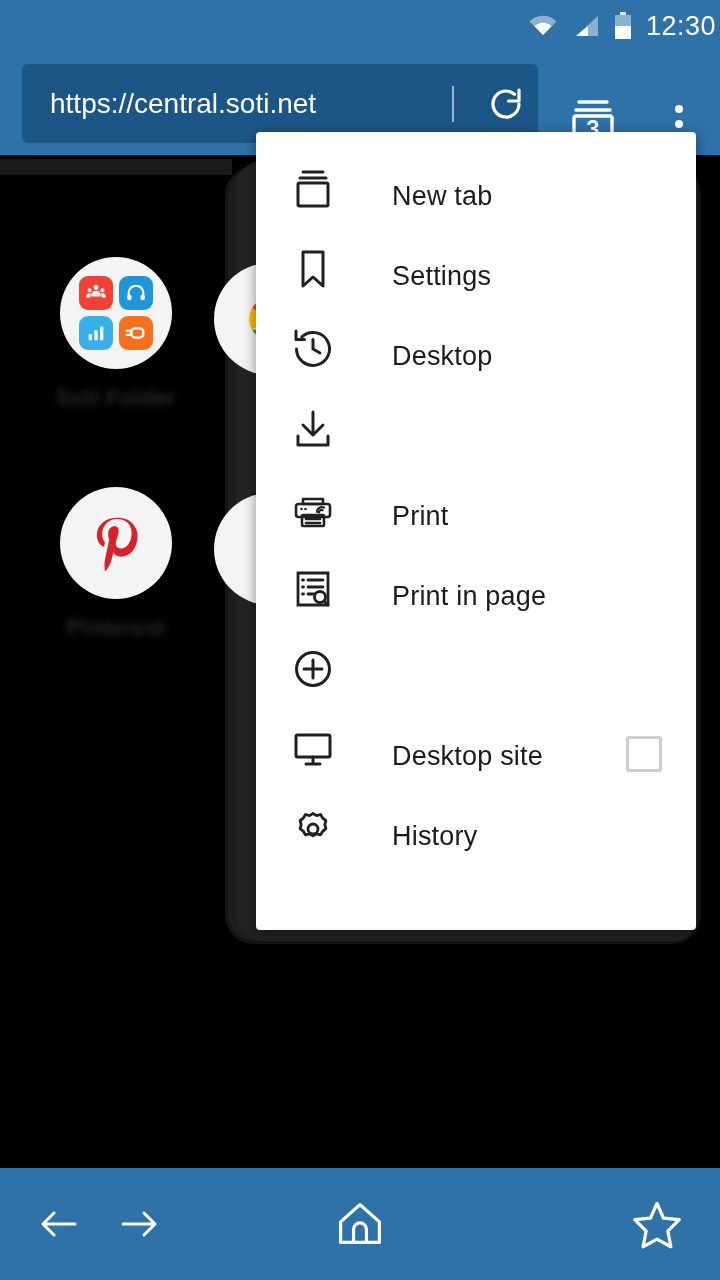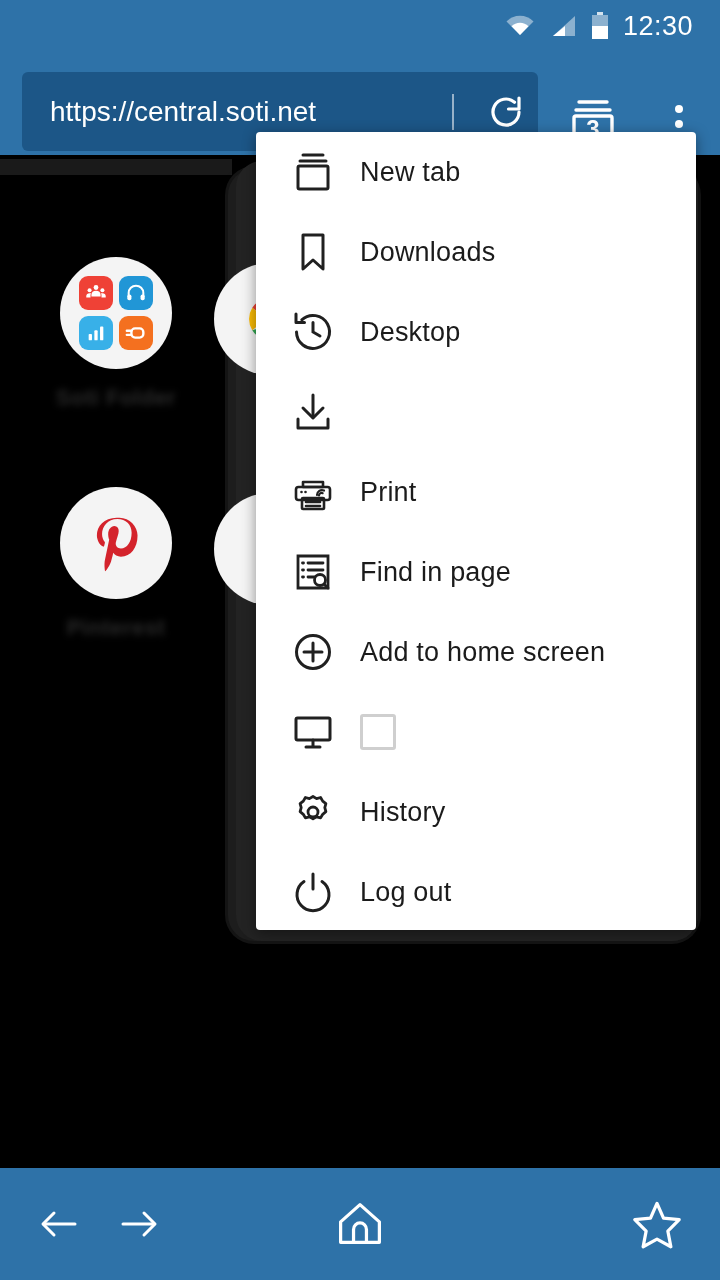--- a/index.html
+++ b/index.html
@@ -9,41 +9,41 @@
     font-family:"Liberation Sans", sans-serif;
     overflow:hidden;
   }
   .screen { position:relative; width:720px; height:1280px; background:#000; }
 
   
   .statusbar {
     position:absolute; left:0; top:0; width:720px; height:52px;
     background:#2E72A8;
     display:flex; align-items:center; justify-content:flex-end;
-    padding-right:27px; gap:14px;
+    padding-right:4px; gap:14px;
   }
   .status-clock {
     color:#fff; font-size:27px; letter-spacing:0.5px;
     font-family:"Liberation Sans", sans-serif;
   }
   .icon-wifi { width:30px; height:24px; display:block; }
   .icon-signal { width:28px; height:24px; display:block; }
   .icon-battery { width:18px; height:28px; display:block; }
 
   
   .toolbar {
     position:absolute; left:0; top:52px; width:720px; height:103px;
     background:#2E72A8;
   }
   .urlbar {
     position:absolute; left:22px; top:12px; width:516px; height:79px;
     background:#1C5party; background:#1B5party;
     background:#1C5687;
     border-radius:6px;
-    display:flex; align-items:center;margin-top:8px;
+    display:flex; align-items:center;
   }
   .url-text {
     color:#ffffff; font-size:28px; padding-left:28px; flex:1;
     white-space:nowrap; overflow:hidden;
   }
   .url-divider {
     width:2px; height:36px; background:rgba(255,255,255,0.55);
     margin-right:20px;
   }
   .reload-btn {
@@ -111,21 +111,21 @@
   .app-partial .app-circle { filter:none; }
 
   
   .menu {
     position:absolute; left:256px; top:132px; width:440px; height:798px;
     background:#fff; border-radius:4px;
     box-shadow:0 3px 14px rgba(0,0,0,0.42);
     overflow:hidden; z-index:50;
   }
   .menu-item {
-    height:80px; display:flex; align-items:center; padding:0 22px 0 34px;
+    height:80px; display:flex; align-items:flex-end; padding:0 22px 0 34px;gap:32px;
   }
   .menu-icon {
     width:46px; height:46px; flex:0 0 46px;
     display:flex; align-items:center; justify-content:center; margin-right:24px;
   }
   .menu-label {
     font-size:27px; color:#1b1b1b; flex:1; letter-spacing:0.2px;
   }
   .menu-checkbox {
     width:36px; height:36px; border:3px solid #cfcfcf; border-radius:3px;
@@ -291,21 +291,21 @@
       </span>
       <span class="menu-label">New tab</span>
     </div>
 
     <div class="menu-item">
       <span class="menu-icon">
         <svg viewBox="0 0 46 46" width="46" height="46" fill="none" stroke="#202020" stroke-width="3" stroke-linejoin="round">
           <path d="M13 6 h20 v34 l-10 -9 l-10 9 z"></path>
         </svg>
       </span>
-      <span class="menu-label">Downloads</span>
+      <span class="menu-label">Settings</span>
     </div>
 
     <div class="menu-item">
       <span class="menu-icon">
         <svg viewBox="0 0 46 46" width="46" height="46" fill="none" stroke="#202020" stroke-width="3" stroke-linecap="round">
           <path d="M6.5 23 A16.5 16.5 0 1 0 11.8 10.8"></path>
           <path d="M6 5 L6 13.5 L14.5 13.5" stroke-linejoin="round"></path>
           <path d="M23 13.5 L23 23 L30 27"></path>
         </svg>
       </span>
@@ -346,64 +346,55 @@
           <line x1="12.5" y1="14" x2="13.5" y2="14"></line>
           <line x1="18" y1="14" x2="33" y2="14"></line>
           <line x1="12.5" y1="21" x2="13.5" y2="21"></line>
           <line x1="18" y1="21" x2="33" y2="21"></line>
           <line x1="12.5" y1="28" x2="13.5" y2="28"></line>
           <line x1="18" y1="28" x2="26" y2="28"></line>
           <circle cx="30" cy="31" r="5.5" fill="#ffffff"></circle>
           <line x1="34.2" y1="35.2" x2="38" y2="39"></line>
         </svg>
       </span>
-      <span class="menu-label">Find in page</span>
+      <span class="menu-label">Print in page</span>
     </div>
 
     <div class="menu-item">
       <span class="menu-icon">
         <svg viewBox="0 0 46 46" width="46" height="46" fill="none" stroke="#202020" stroke-width="3" stroke-linecap="round">
           <circle cx="23" cy="23" r="16.5"></circle>
           <line x1="23" y1="14" x2="23" y2="32"></line>
           <line x1="14" y1="23" x2="32" y2="23"></line>
         </svg>
       </span>
-      <span class="menu-label">Add to home screen</span>
     </div>
 
     <div class="menu-item">
       <span class="menu-icon">
         <svg viewBox="0 0 46 46" width="46" height="46" fill="none" stroke="#202020" stroke-width="3" stroke-linecap="round" stroke-linejoin="round">
           <rect x="6" y="9" width="34" height="22" rx="1.5"></rect>
           <line x1="23" y1="31" x2="23" y2="37"></line>
           <line x1="16" y1="38" x2="30" y2="38"></line>
         </svg>
       </span>
+      <span class="menu-label">Desktop site</span>
       <span class="menu-checkbox"></span>
     </div>
 
     <div class="menu-item">
       <span class="menu-icon">
         <svg viewBox="0 0 46 46" width="46" height="46" fill="none" stroke="#202020" stroke-width="2.8" stroke-linejoin="round">
           <path d="M23 7.5 l3.6 2.1 4-1.1 2.1 3.6 3.2 2.6 -1.1 4 1.1 4 -3.2 2.6 -2.1 3.6 -4 -1.1 -3.6 2.1 -3.6 -2.1 -4 1.1 -2.1 -3.6 -3.2 -2.6 1.1 -4 -1.1 -4 3.2 -2.6 2.1 -3.6 4 1.1 z"></path>
           <circle cx="23" cy="23" r="5"></circle>
         </svg>
       </span>
       <span class="menu-label">History</span>
     </div>
 
-    <div class="menu-item">
-      <span class="menu-icon">
-        <svg viewBox="0 0 46 46" width="46" height="46" fill="none" stroke="#202020" stroke-width="3" stroke-linecap="round">
-          <path d="M14 12.5 A16 16 0 1 0 32 12.5"></path>
-          <line x1="23" y1="5" x2="23" y2="20"></line>
-        </svg>
-      </span>
-      <span class="menu-label">Log out</span>
-    </div>
 
   </div>
 
   <div class="bottombar">
     <div class="nav-back">
       <svg viewBox="0 0 48 48" width="48" height="48" fill="none" stroke="#ffffff" stroke-width="3" stroke-linecap="round" stroke-linejoin="round">
         <line x1="40" y1="24" x2="9" y2="24"></line>
         <polyline points="19,13 8,24 19,35"></polyline>
       </svg>
     </div>

